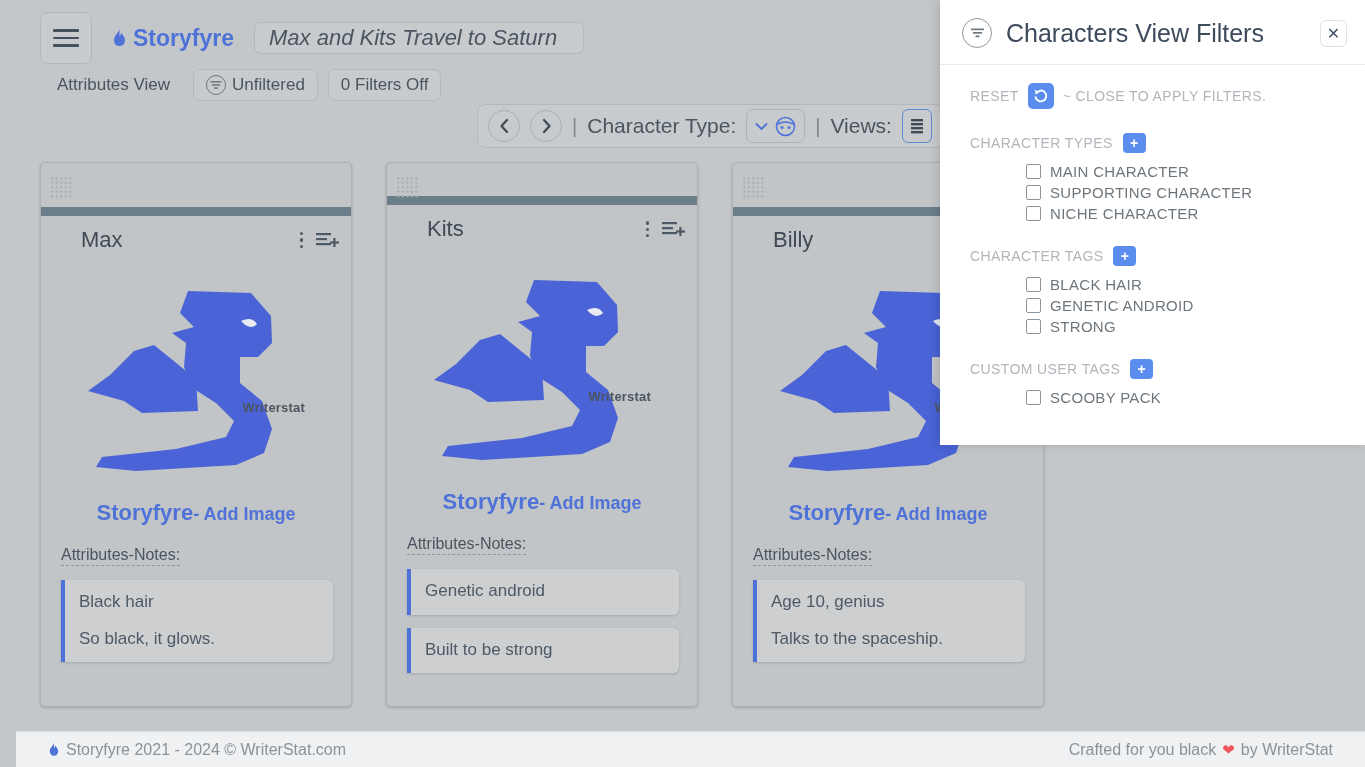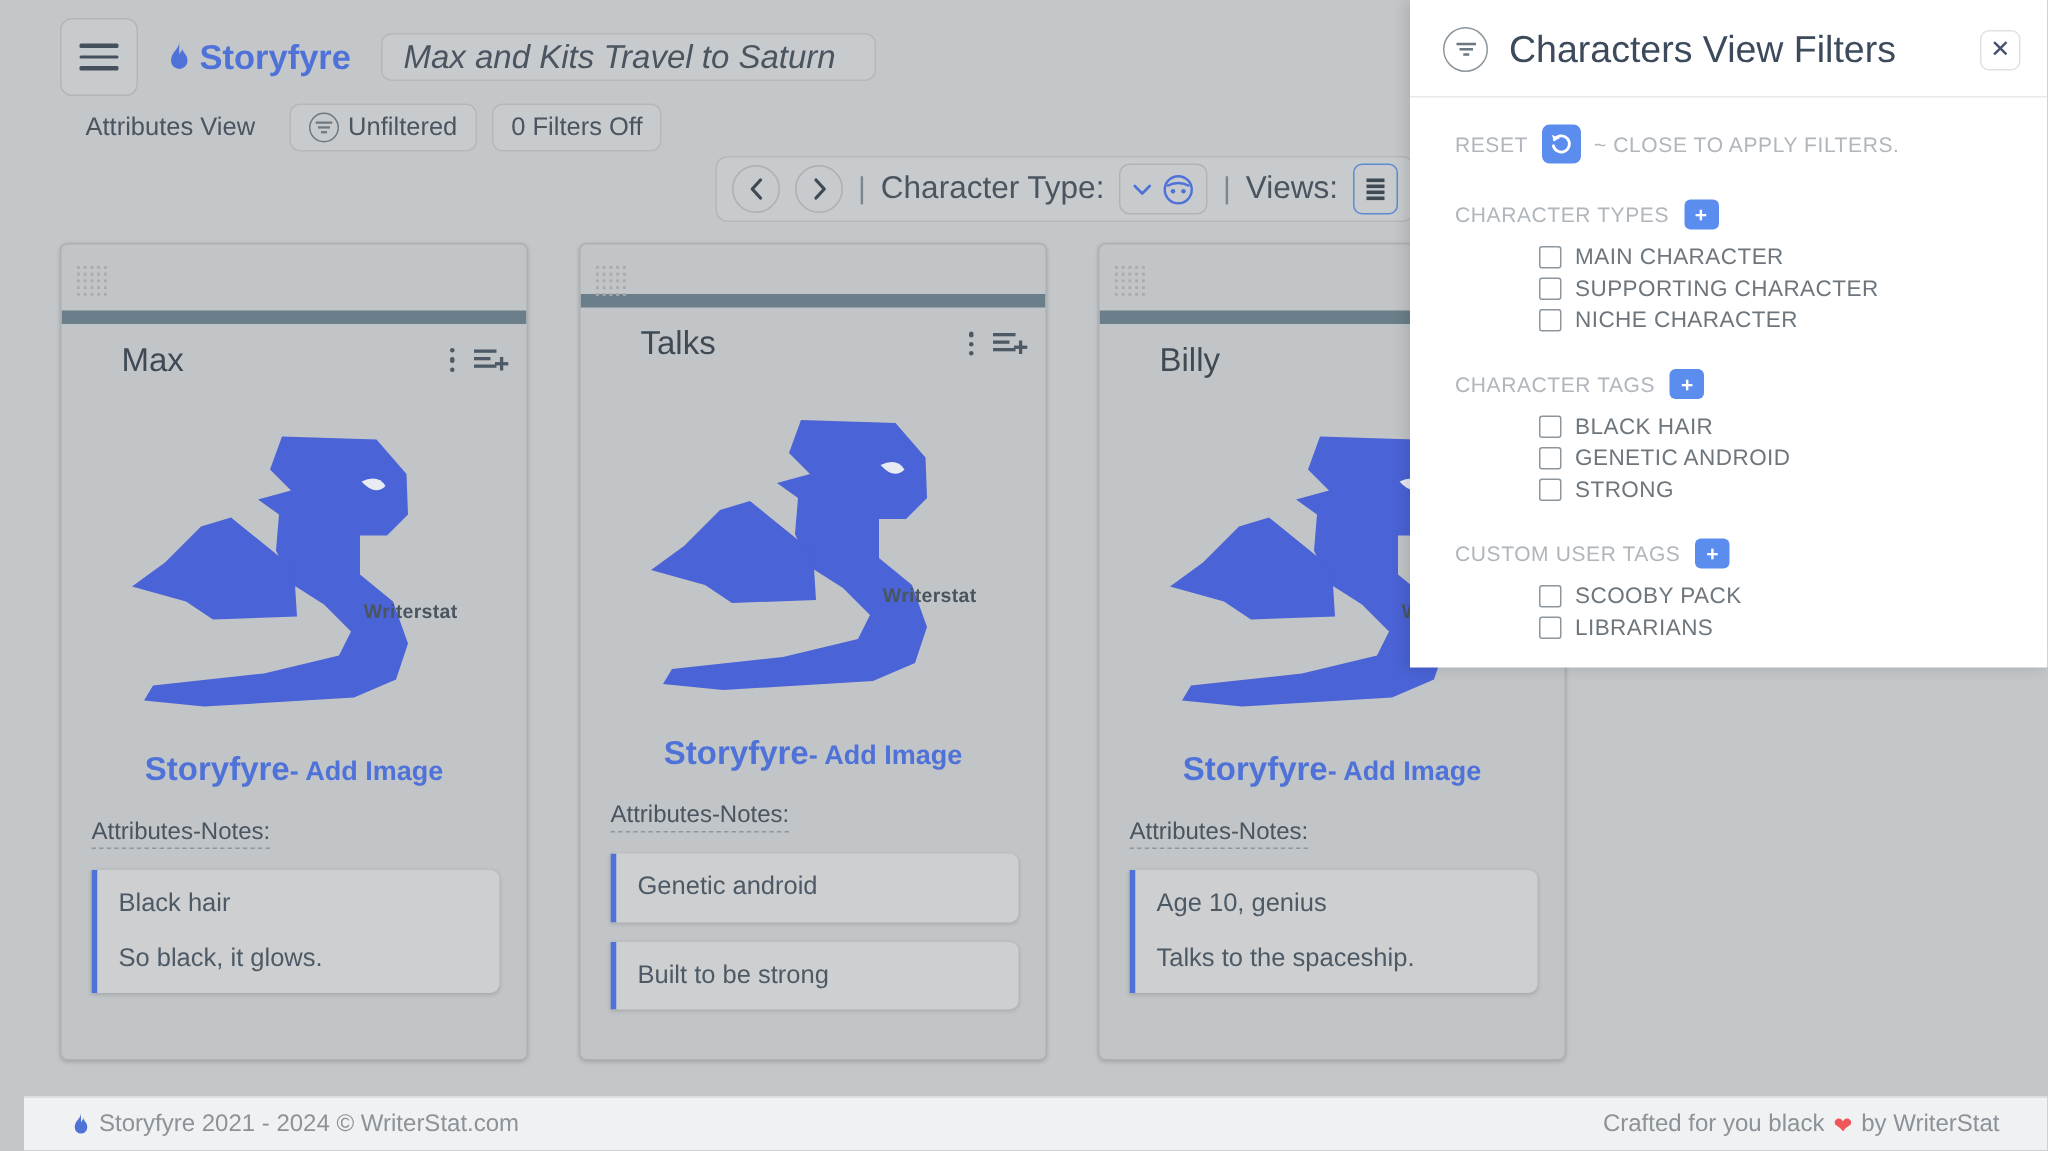--- a/index.html
+++ b/index.html
@@ -361,21 +361,21 @@
           <p>Black hair</p>
           <p>So black, it glows.</p>
         </div>
       </div>
     </div>
 
     <div class="card">
       <div class="card-topbar"></div>
       <div class="drag-handle"></div>
       <div class="card-head">
-        <span class="card-name">Talks</span>
+        <span class="card-name">Kits</span>
         <span class="card-head-icons">
           <span class="dots-v">
               <i></i>
               <i></i>
               <i></i>
             </span>
           <svg class="listplus" width="24" height="18" viewBox="0 0 24 18">
             <rect x="1" y="2" width="15" height="2.2" fill="#4d5a66"></rect>
             <rect x="1" y="7" width="11" height="2.2" fill="#4d5a66"></rect>
             <rect x="1" y="12" width="15" height="2.2" fill="#4d5a66"></rect>
@@ -533,20 +533,16 @@
   <div class="group">
     <div class="group-head">
       <span>CUSTOM USER TAGS</span>
       <span class="plus-btn">+</span>
     </div>
     <div class="opts">
       <label class="opt">
         <span class="cbox"></span>
         <span class="opt-label">SCOOBY PACK</span>
       </label>
-      <label class="opt">
-        <span class="cbox"></span>
-        <span class="opt-label">LIBRARIANS</span>
-      </label>
     </div>
   </div>
 
 </div>
 
 </body></html>

